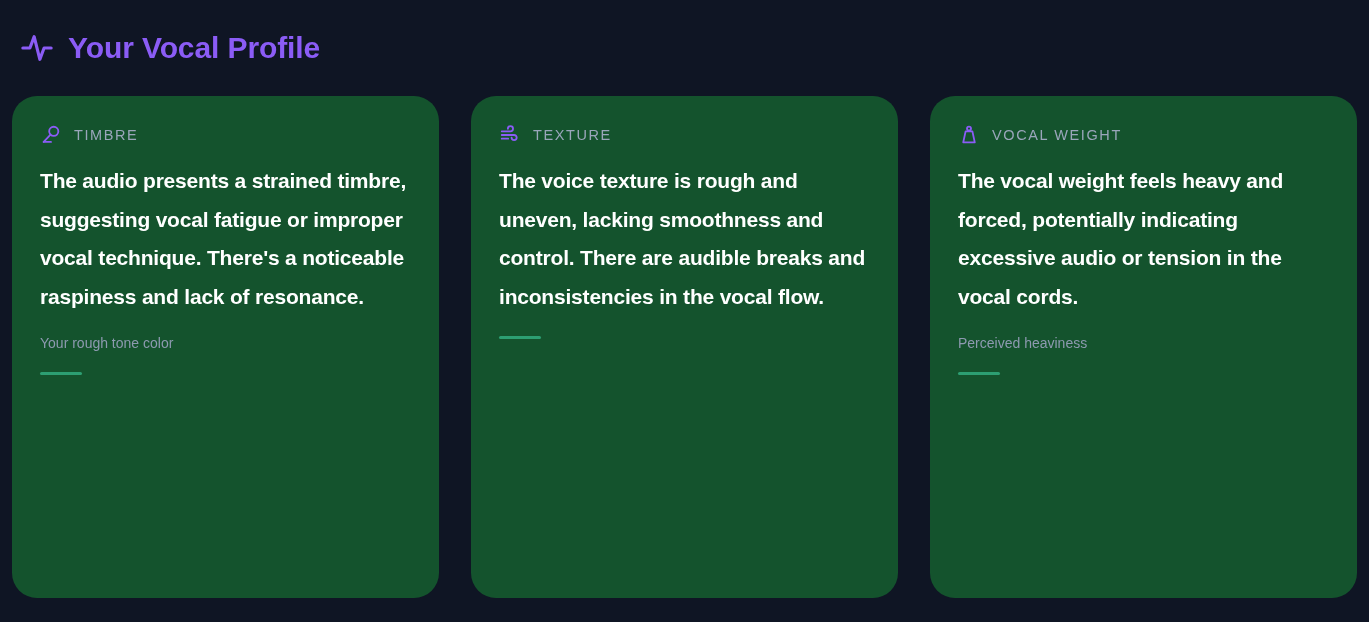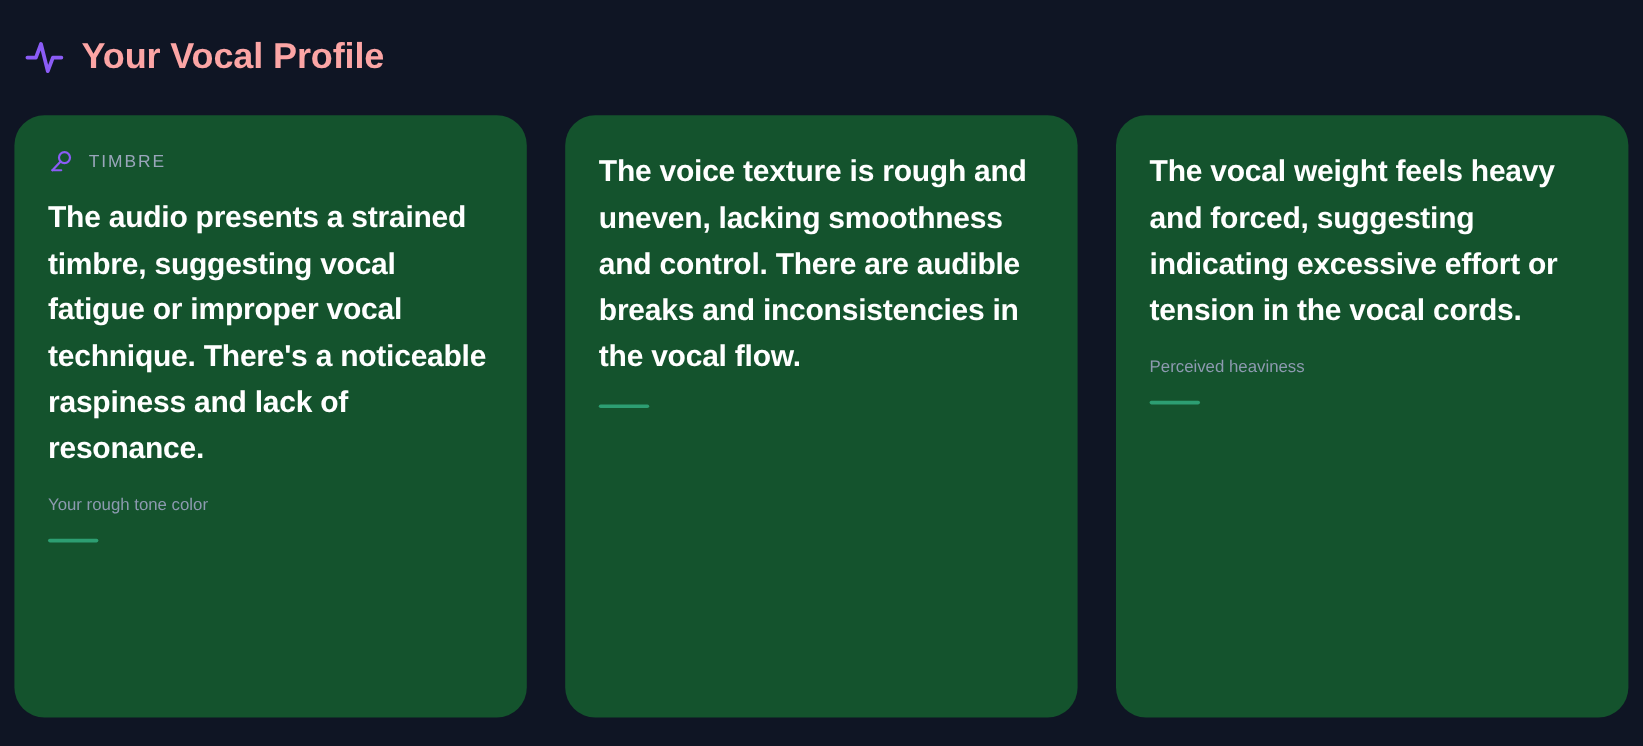--- a/index.html
+++ b/index.html
@@ -38,21 +38,21 @@
     width: 34px;
     height: 34px;
     display: block;
     flex: 0 0 auto;
   }
 
   .header-title {
     font-size: 30px;
     font-weight: bold;
     letter-spacing: -0.1px;
-    color: #fca5a5;
+    color: #8b5cf6;
     line-height: 1;
     text-align: center;
   }
 
   
   .cards {
     display: flex;
     gap: 32px;
     align-items: stretch;
     height: 502px;
@@ -84,21 +84,21 @@
 
   .card-label {
     font-size: 14.5px;
     letter-spacing: 1.6px;
     color: #9aa6bb;
     font-weight: normal;
     white-space: nowrap;
   }
 
   .card-body {
-    font-size: 25px;
+    font-size: 21px;
     font-weight: bold;
     line-height: 38.5px;
     color: #ffffff;
     letter-spacing: -0.2px;
   }
 
   .card-caption {
     font-size: 14px;
     color: #8d9ab0;
     margin-top: 19px;
@@ -139,24 +139,43 @@
           </svg>
         </span>
         <span class="card-label">TIMBRE</span>
       </div>
       <div class="card-body">The audio presents a strained timbre, suggesting vocal fatigue or improper vocal technique. There's a noticeable raspiness and lack of resonance.</div>
       <div class="card-caption">Your rough tone color</div>
       <div class="accent-bar"></div>
     </div>
 
     <div class="card">
+      <div class="card-head">
+        <span class="card-icon">
+          <svg viewBox="0 0 24 24" width="22" height="22" fill="none" stroke="#8b5cf6" stroke-width="2" stroke-linecap="round" stroke-linejoin="round">
+            <path d="M3 8h9.5a2.8 2.8 0 1 0-2.8-2.8"></path>
+            <path d="M3 12h13.5a2.8 2.8 0 1 1-2.8 2.8"></path>
+            <path d="M3 16h7"></path>
+          </svg>
+        </span>
+        <span class="card-label">TEXTURE</span>
+      </div>
       <div class="card-body">The voice texture is rough and uneven, lacking smoothness and control. There are audible breaks and inconsistencies in the vocal flow.</div>
       <div class="accent-bar"></div>
     </div>
 
     <div class="card">
-      <div class="card-body">The vocal weight feels heavy and forced, suggesting indicating excessive effort or tension in the vocal cords.</div>
+      <div class="card-head">
+        <span class="card-icon">
+          <svg viewBox="0 0 24 24" width="22" height="22" fill="none" stroke="#8b5cf6" stroke-width="2" stroke-linecap="round" stroke-linejoin="round">
+            <circle cx="12" cy="5" r="2.2"></circle>
+            <path d="M8.3 8h7.4l2.6 12H5.7z"></path>
+          </svg>
+        </span>
+        <span class="card-label">VOCAL WEIGHT</span>
+      </div>
+      <div class="card-body">The vocal weight feels heavy and forced, potentially indicating excessive audio or tension in the vocal cords.</div>
       <div class="card-caption">Perceived heaviness</div>
       <div class="accent-bar"></div>
     </div>
 
   </div>
 </div>
 
 </body></html>

